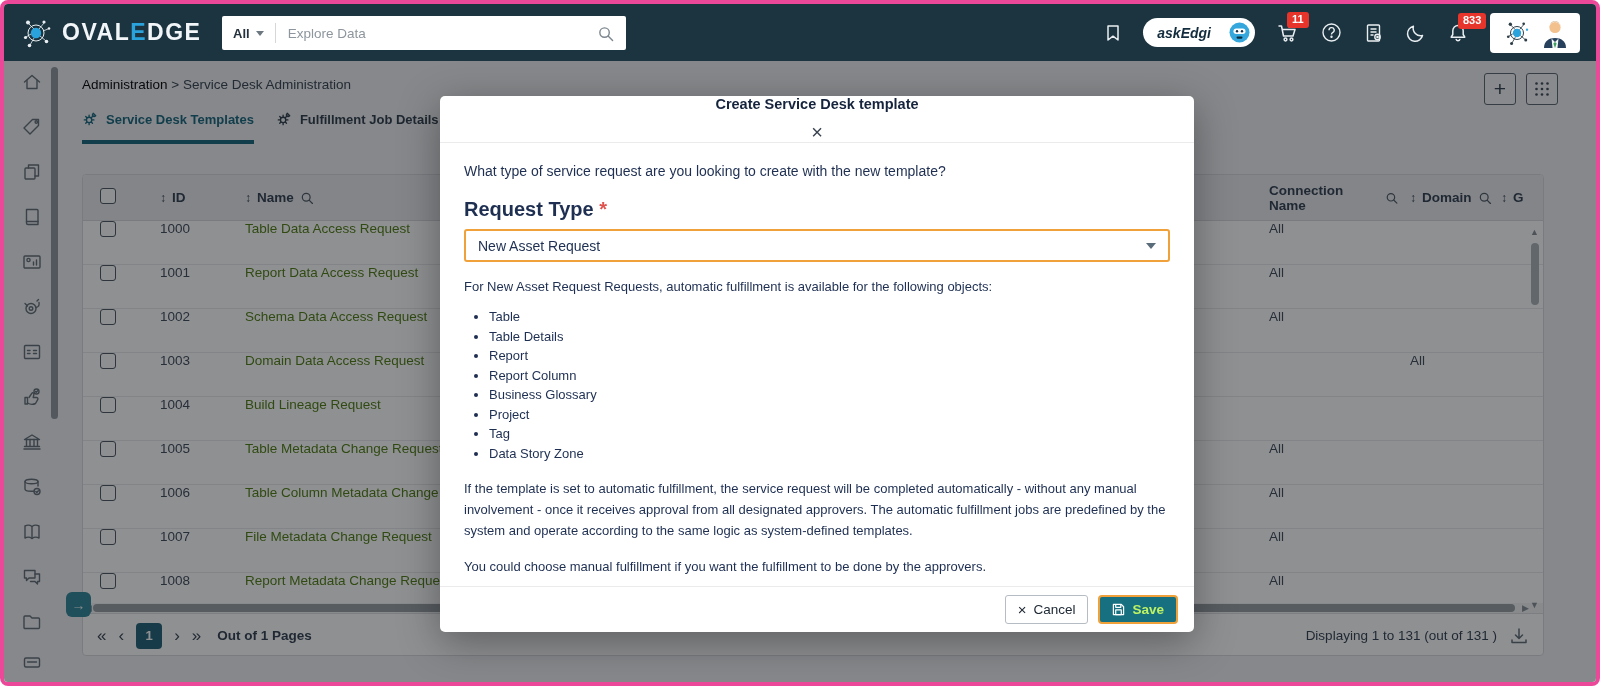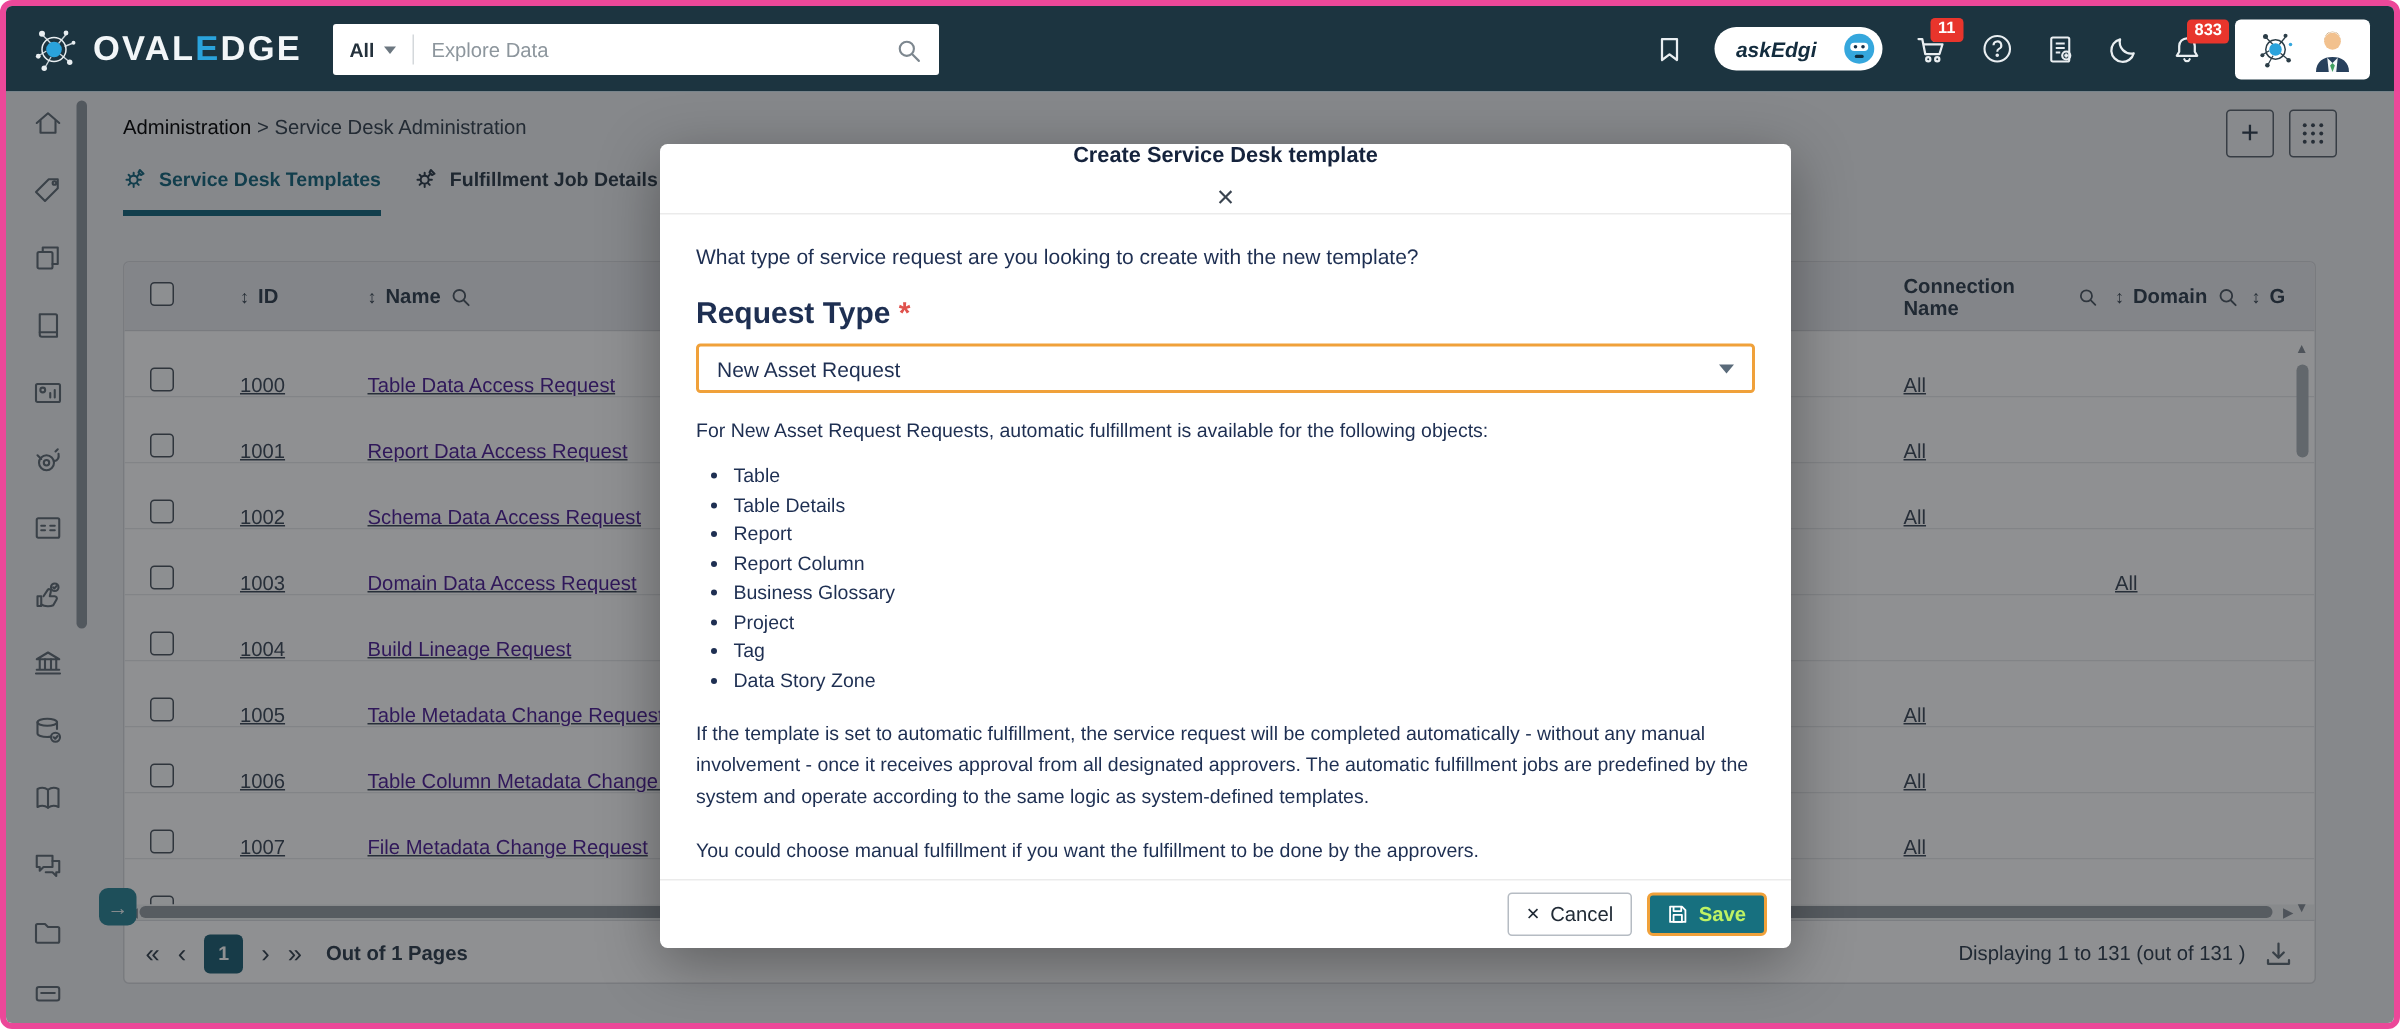--- a/index.html
+++ b/index.html
@@ -46,25 +46,25 @@
   .plus-btn { left:1480px; font-size:21px; color:#2e3d4d; font-weight:400; }
   .grid-btn { left:1522px; }
 
   
   .card { position:absolute; left:78px; top:113px; width:1462px; height:482px; background:#fff; border:1px solid #d6d8db; border-radius:4px; display:flex; flex-direction:column; }
   .thead { display:flex; align-items:center; height:46px; background:#e9ebee; border-bottom:1px solid #d6d8db; font-size:13.5px; font-weight:700; color:#2e3d4d; flex:none; border-radius:3px 3px 0 0; }
   .hcell { display:flex; align-items:center; gap:6px; }
   .sort-ic { font-size:12px; color:#3a4754; font-weight:400; }
   .mag-sm { width:14px; height:14px; color:#4a5560; }
   .tbody { height:382px; overflow:hidden; flex:none; }
-  .trow { display:flex; align-items:flex-end; height:44px; border-bottom:1px solid #e6e8ea; font-size:13.5px; color:#3c4858; background:#fff;text-decoration:underline; }
+  .trow { display:flex; align-items:flex-start; height:44px; border-bottom:1px solid #e6e8ea; font-size:13.5px; color:#3c4858; background:#fff; }
   .c-check { width:52px; padding-left:17px; flex:none; }
   .c-id { width:90px; padding-left:25px; flex:none; }
   .c-name { flex:1; padding-left:20px; overflow:hidden; white-space:nowrap; }
-  .c-name a { color:#4c1d95; text-decoration:none; cursor:pointer; }
+  .c-name a { color:#4d7c0f; text-decoration:none; cursor:pointer; }
   .c-conn { width:157px; padding-left:28px; flex:none; }
   .c-domain { width:97px; padding-left:12px; flex:none; }
   .c-g { width:48px; padding-left:6px; flex:none; overflow:hidden; white-space:nowrap; }
   .cb { display:inline-block; width:16px; height:16px; border:1.6px solid #4a545e; border-radius:3px; background:#fcfdfe; cursor:pointer; }
   .v-up { position:absolute; right:4px; top:52px; font-size:9px; color:#848d95; }
   .v-thumb { position:absolute; right:4px; top:68px; width:8px; height:62px; background:#aab1b7; border-radius:4px; cursor:grab; }
   .v-down { position:absolute; right:4px; top:425px; font-size:9px; color:#848d95; }
   .hscroll { position:relative; height:10px; background:#f2f3f4; flex:none; }
   .h-thumb { position:absolute; left:10px; right:28px; top:1px; height:8px; background:#969da3; border-radius:4px; cursor:grab; }
   .h-left { position:absolute; left:2px; top:0; font-size:9px; color:#848d95; }

